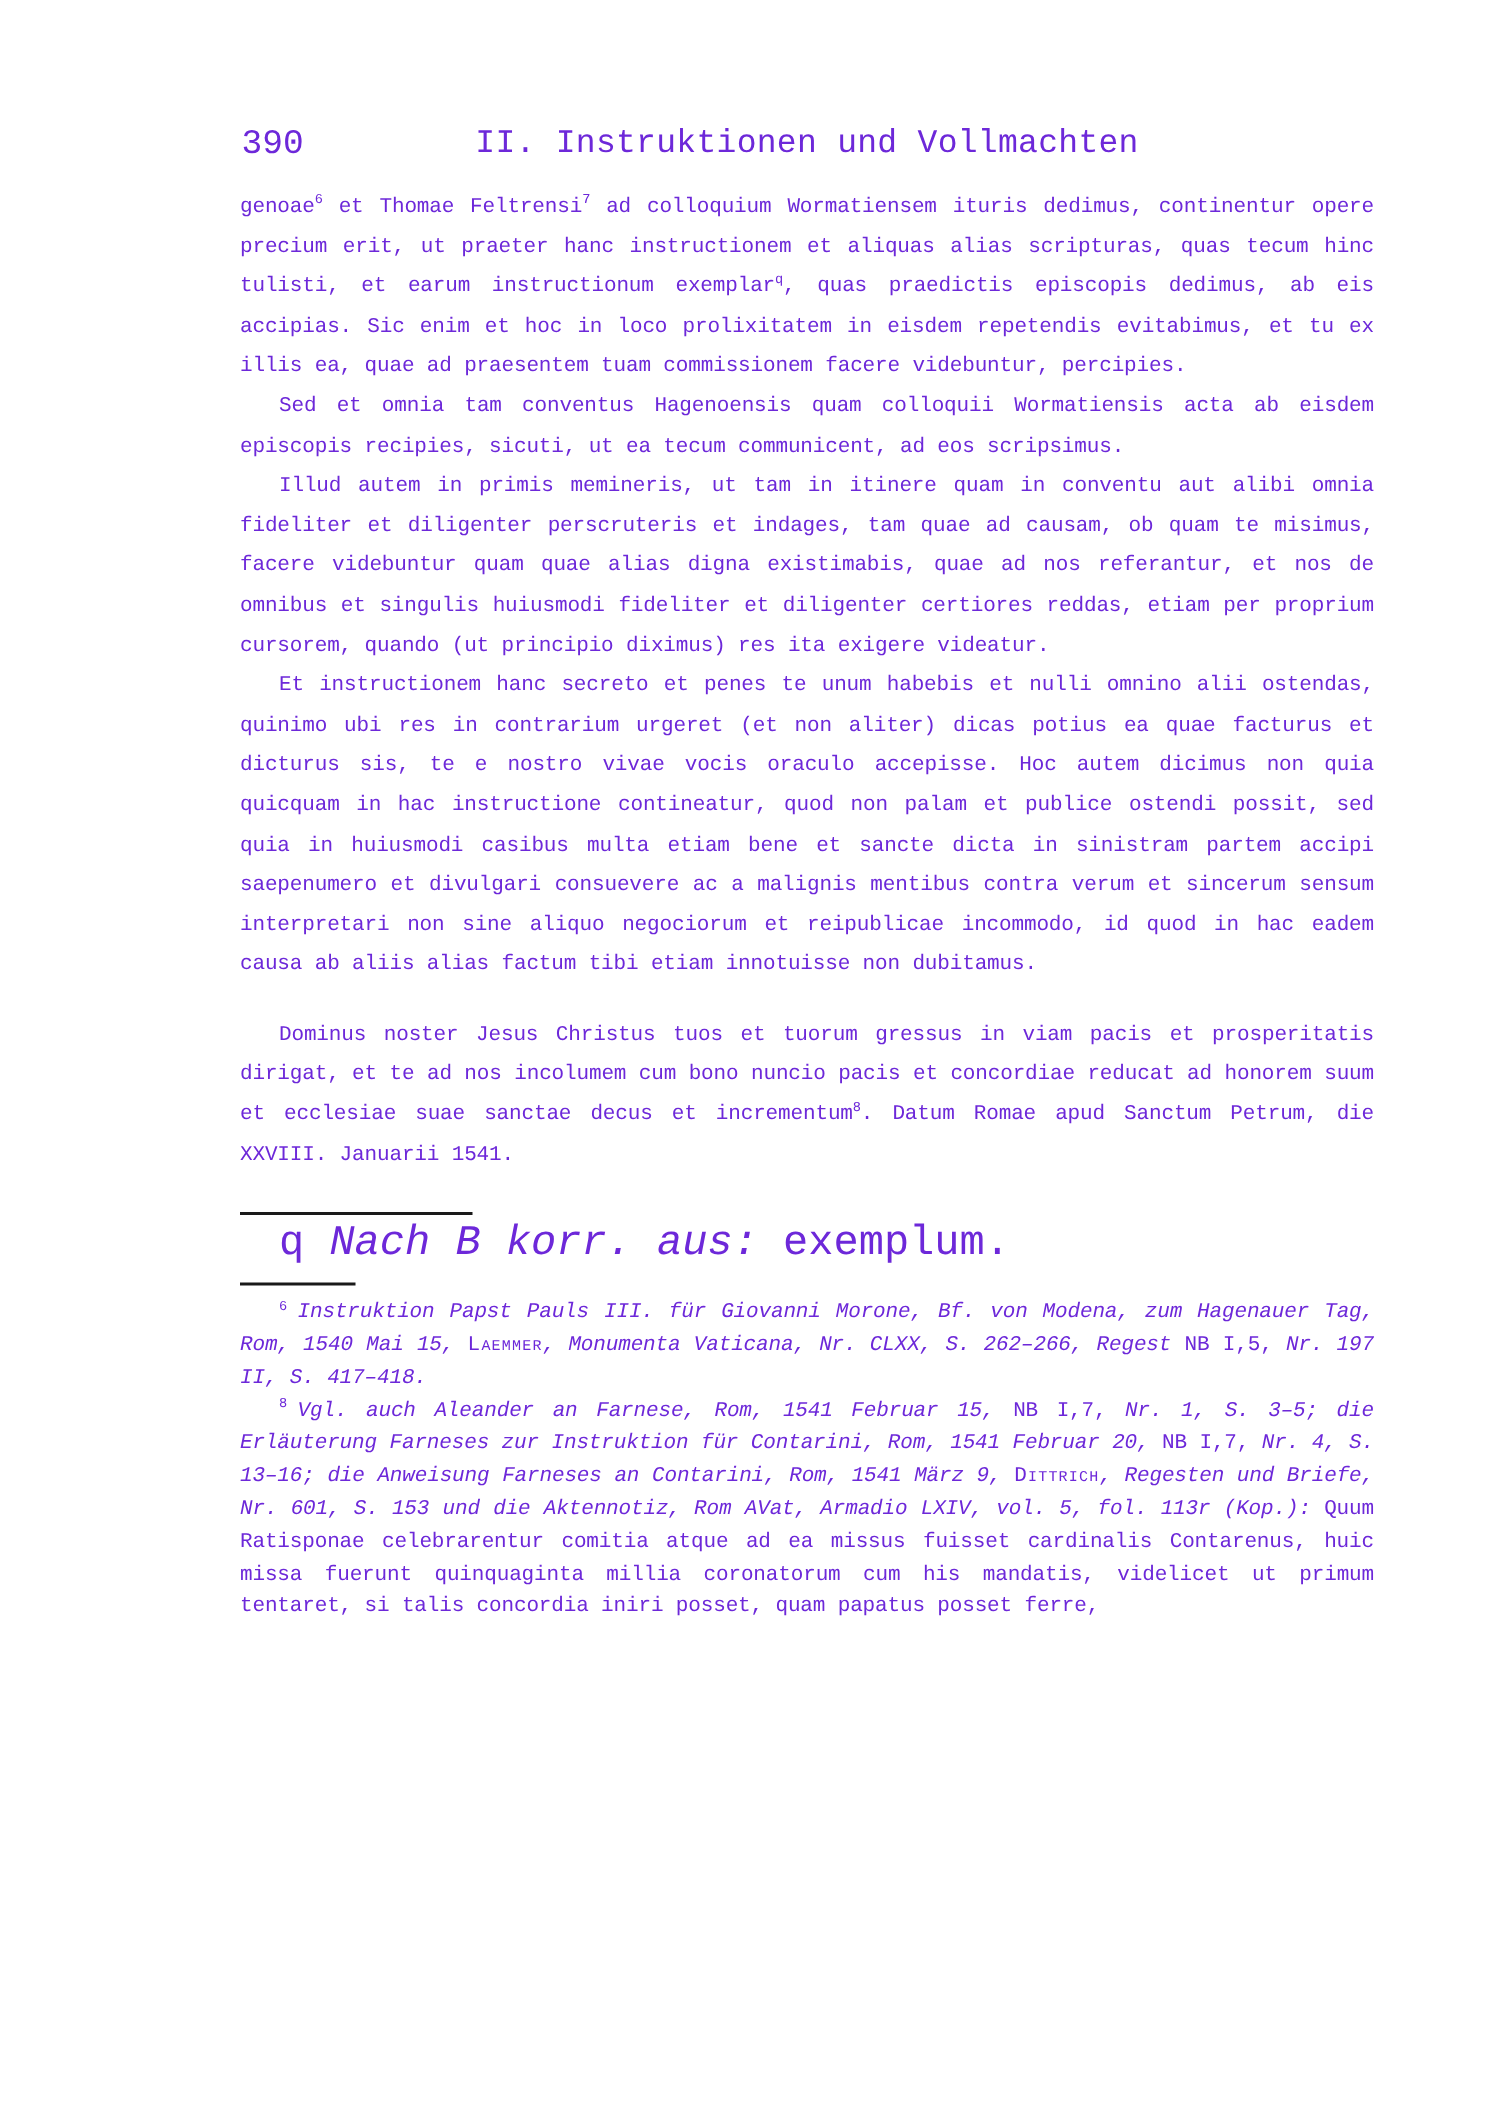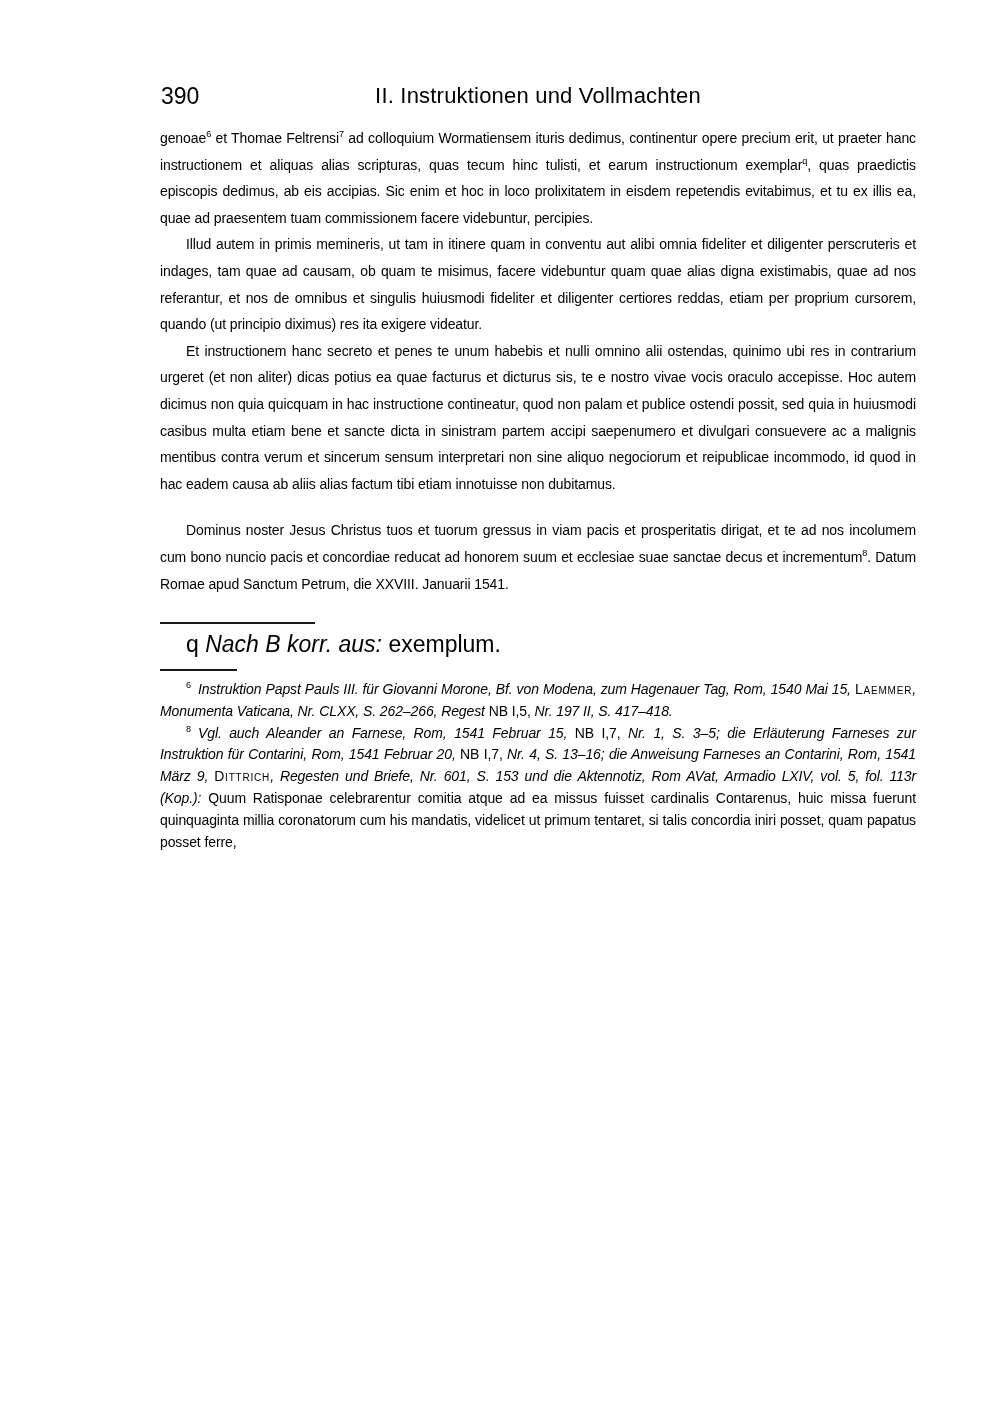--- a/index.html
+++ b/index.html
@@ -1,21 +1,21 @@
 <!DOCTYPE html>
 <html><head>
 <meta charset="utf-8">
 <style>
   html,body { margin:0; padding:0; background:#e8e8e8; }
   .page {
     position:relative;
     width:1004px; height:1418px;
     background:#ffffff;
-    color:#000000;
-    font-family:Liberation Sans, sans-serif;
+    color:#6d28d9;
+    font-family:Liberation Mono, monospace;
     margin:0 auto;
     overflow:hidden;
   }
   .column {
     position:absolute;
     left:160px; top:82px;
     width:756px;
   }
   .running-head {
     position:relative;
@@ -49,21 +49,21 @@
   }
   sup.sup.lead { margin-right:7px; }
   .apparatus { margin-top:25px; }
   .rule-variants {
     width:155px; height:0;
     border:0; border-top:2px solid #1a1a1a;
     margin:0 0 7px 0;
   }
   .variants p {
     margin:0;
-    font-size:23px;
+    font-size:28px;
     line-height:26px;
     text-indent:26px;
     text-align:justify;
   }
   .rule-notes {
     width:77px; height:0;
     border:0; border-top:2px solid #1a1a1a;
     margin:12px 0 8px 0;
   }
   .notes p {
@@ -81,20 +81,21 @@
 <div class="page">
   <div class="column">
 
     <div class="running-head">
       <span class="page-number">390</span>
       <div class="head-title">II. Instruktionen und Vollmachten</div>
     </div>
 
     <div class="main-text">
         <p><span>genoae</span><sup class="sup">6</sup><span> et Thomae Feltrensi</span><sup class="sup">7</sup><span> ad colloquium Wormatiensem ituris dedimus, continentur opere precium erit, ut praeter hanc instructionem et aliquas alias scripturas, quas tecum hinc tulisti, et earum instructionum exemplar</span><sup class="sup">q</sup><span>, quas praedictis episcopis dedimus, ab eis accipias. Sic enim et hoc in loco prolixitatem in eisdem repetendis evitabimus, et tu ex illis ea, quae ad praesentem tuam commissionem facere videbuntur, percipies.</span></p>
+        <p class="indent"><span>Sed et omnia tam conventus Hagenoensis quam colloquii Wormatiensis acta ab eisdem episcopis recipies, sicuti, ut ea tecum communicent, ad eos scripsimus.</span></p>
         <p class="indent"><span>Illud autem in primis memineris, ut tam in itinere quam in conventu aut alibi omnia fideliter et diligenter perscruteris et indages, tam quae ad causam, ob quam te misimus, facere videbuntur quam quae alias digna existimabis, quae ad nos referantur, et nos de omnibus et singulis huiusmodi fideliter et diligenter certiores reddas, etiam per proprium cursorem, quando (ut principio diximus) res ita exigere videatur.</span></p>
         <p class="indent"><span>Et instructionem hanc secreto et penes te unum habebis et nulli omnino alii ostendas, quinimo ubi res in contrarium urgeret (et non aliter) dicas potius ea quae facturus et dicturus sis, te e nostro vivae vocis oraculo accepisse. Hoc autem dicimus non quia quicquam in hac instructione contineatur, quod non palam et publice ostendi possit, sed quia in huiusmodi casibus multa etiam bene et sancte dicta in sinistram partem accipi saepenumero et divulgari consuevere ac a malignis mentibus contra verum et sincerum sensum interpretari non sine aliquo negociorum et reipublicae incommodo, id quod in hac eadem causa ab aliis alias factum tibi etiam innotuisse non dubitamus.</span></p>
         <p class="indent spaced"><span>Dominus noster Jesus Christus tuos et tuorum gressus in viam pacis et prosperitatis dirigat, et te ad nos incolumem cum bono nuncio pacis et concordiae reducat ad honorem suum et ecclesiae suae sanctae decus et incrementum</span><sup class="sup">8</sup><span>. Datum Romae apud Sanctum Petrum, die XXVIII. Januarii 1541.</span></p>
       </div>
 
     <div class="apparatus">
       <hr class="rule-variants">
       <div class="variants">
           <p><span>q </span><span class="it">Nach B korr. aus:</span><span> exemplum.</span></p>
         </div>

